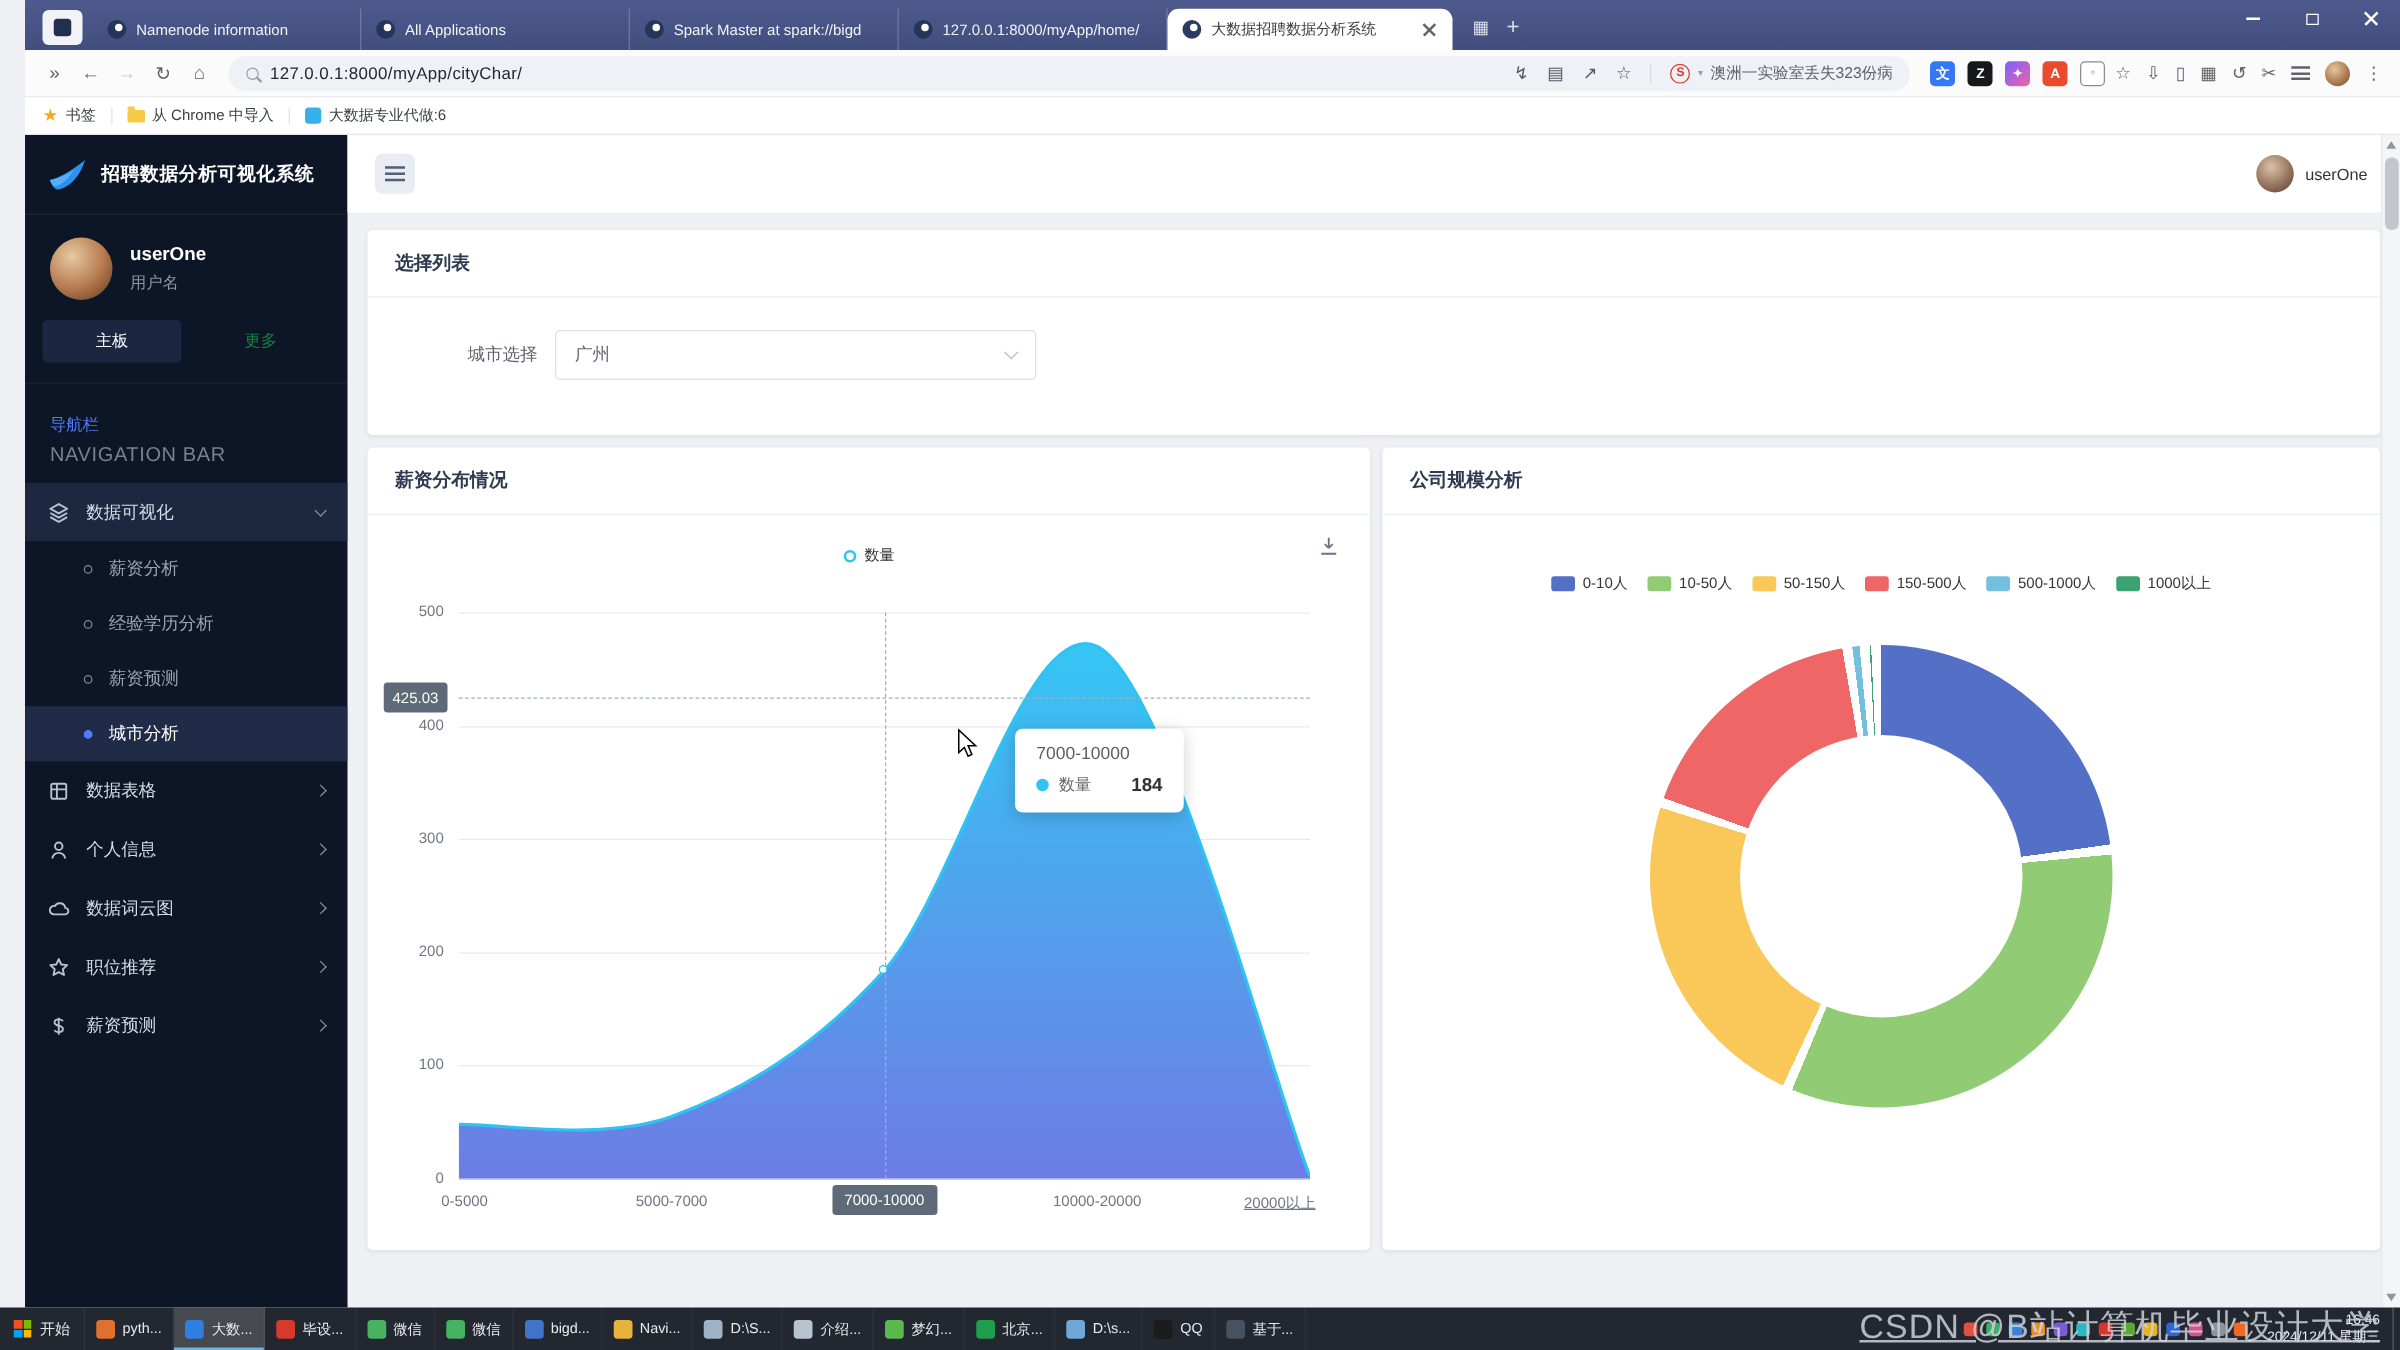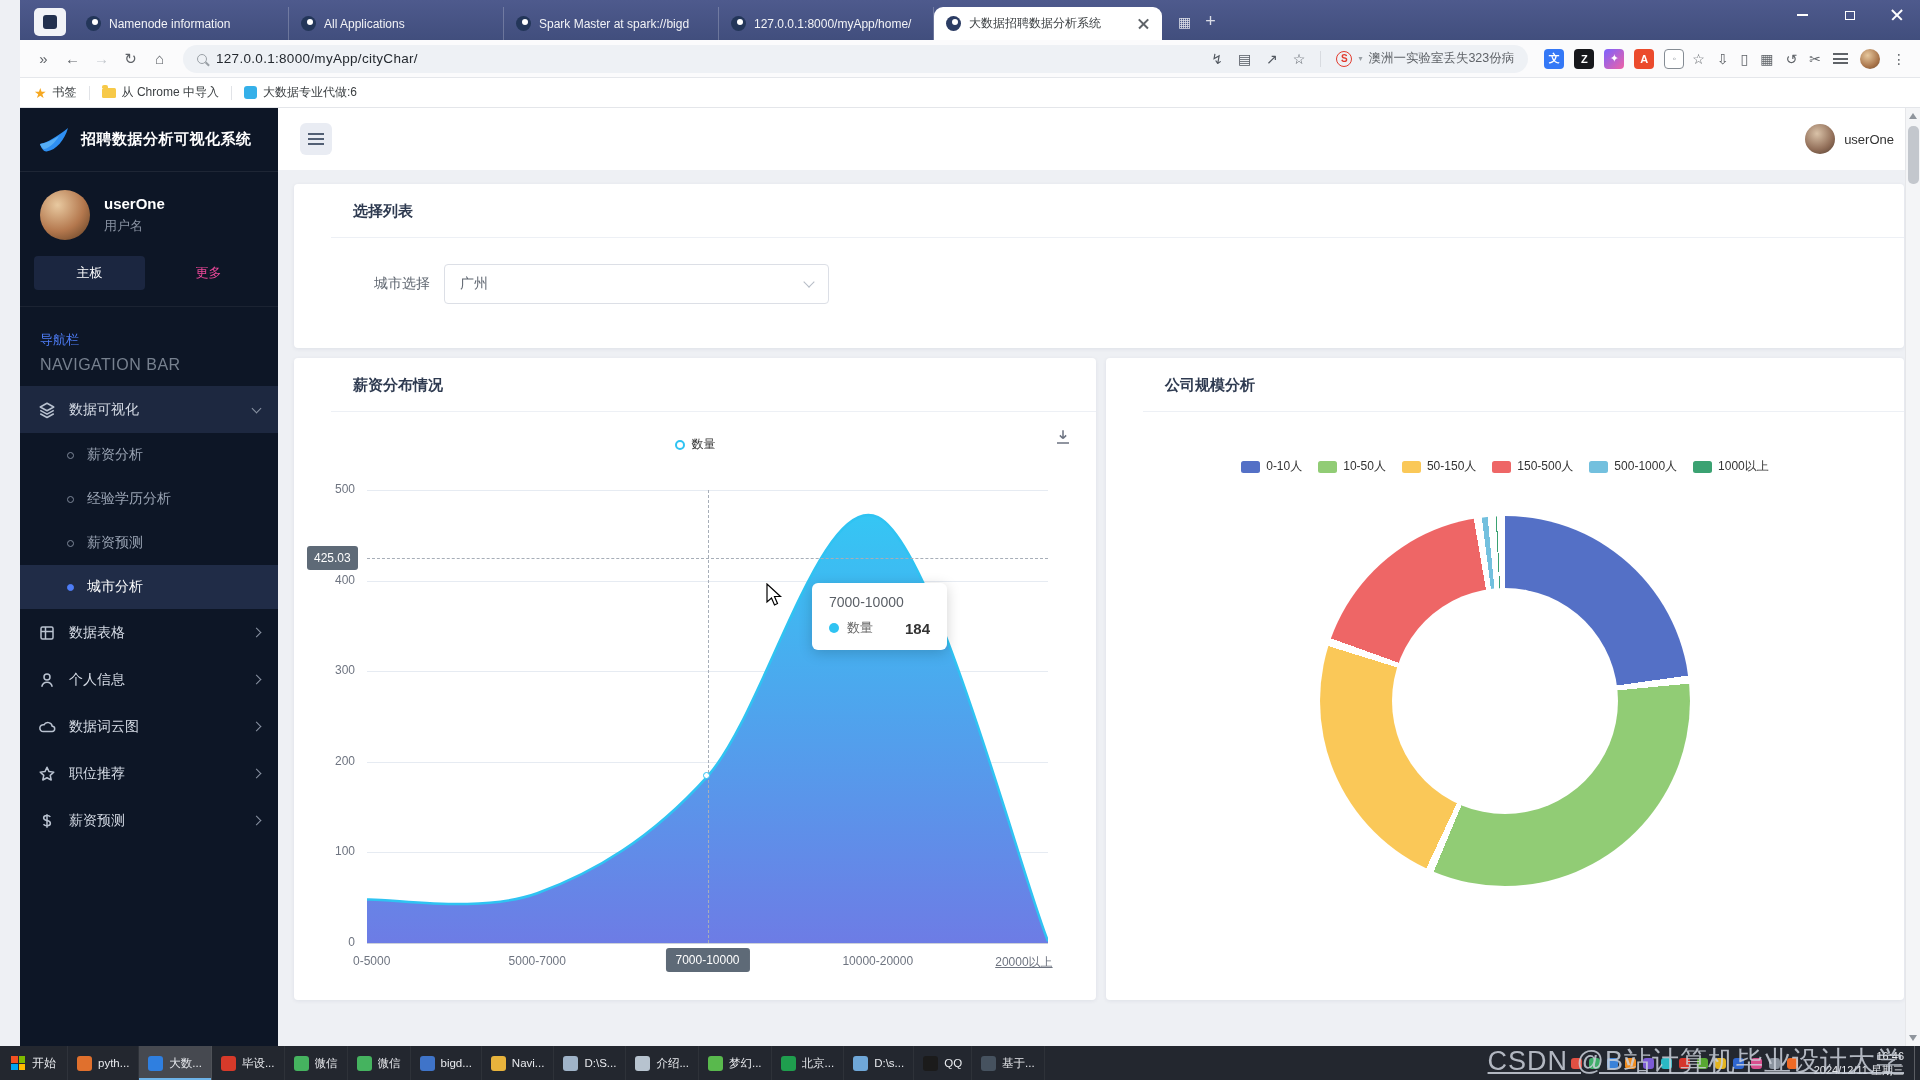--- a/index.html
+++ b/index.html
@@ -66,21 +66,21 @@
 .page { display:flex; height:938px; position:relative; }
 .sidebar { width:258px; background:#0d1626; flex:none; display:flex; flex-direction:column; }
 .logo-row { height:64px; display:flex; align-items:center; gap:11px; padding:0 18px; border-bottom:1px solid rgba(255,255,255,.07); flex:none; }
 .logo-row svg { width:32px; height:26px; flex:none; }
 .app-title { color:#fff; font-size:15px; font-weight:bold; letter-spacing:.5px; white-space:nowrap; }
 .user-row { display:flex; align-items:center; gap:14px; padding:18px 20px 16px; flex:none; }
 .user-avatar { width:50px; height:50px; border-radius:50%; background:radial-gradient(circle at 35% 30%,#e8c9a0,#b4784e 55%,#57391f); flex:none; }
 .user-name { font-size:15px; color:#fff; font-weight:bold; }
 .user-cap { font-size:13px; color:#8a93a3; margin-top:5px; }
 .sb-tabs { display:flex; align-items:center; padding:0 14px 16px; gap:8px; border-bottom:1px solid rgba(255,255,255,.06); flex:none; }
-.sb-tab { height:34px; flex:1; display:flex; align-items:center; justify-content:center; font-size:13px; color:#ec4899; border-radius:4px; }
+.sb-tab { height:34px; flex:1; display:flex; align-items:center; justify-content:center; font-size:13px; color:#15803d; border-radius:4px; }
 .sb-tab.active { background:#1b2640; color:#fff; }
 .nav-labels { padding:24px 20px 12px; flex:none; }
 .nav-cn { color:#4e7df7; font-size:13px; }
 .nav-en { color:#77818f; font-size:16px; margin-top:7px; letter-spacing:.5px; }
 .menu { flex:1; overflow:hidden; }
 .mg-head { height:47px; display:flex; align-items:center; gap:13px; padding:0 18px; font-size:14px; color:#d6dce6; }
 .mg-head.expanded { background:#1d2840; }
 .m-ic { width:18px; height:18px; color:#b9c2d0; flex:none; }
 .m-ic svg { width:100%; height:100%; }
 .chev { width:7px; height:7px; border-right:1.6px solid #8a93a3; border-bottom:1.6px solid #8a93a3; flex:none; }
@@ -95,21 +95,21 @@
 .main { flex:1; display:flex; flex-direction:column; min-width:0; }
 .topbar { height:62px; background:#fff; display:flex; align-items:center; padding:0 26px 0 22px; flex:none; }
 .hamburger { width:32px; height:32px; background:#e9ecf3; border-radius:6px; display:flex; align-items:center; justify-content:center; }
 .hamburger .hb { width:16px; height:12px; border-top:2px solid #525f74; border-bottom:2px solid #525f74; position:relative; }
 .hamburger .hb::after { content:""; position:absolute; left:0; top:3px; width:16px; height:2px; background:#525f74; }
 .top-user { margin-left:auto; display:flex; align-items:center; gap:9px; font-size:13px; color:#333; }
 .top-avatar { width:30px; height:30px; border-radius:50%; background:radial-gradient(circle at 40% 32%,#d9c2a8,#93705a 58%,#4f3a2c); }
 
 .content { flex:1; padding:14px 16px 0; overflow:hidden; }
 .card { background:#fff; border-radius:4px; box-shadow:0 1px 4px rgba(20,35,70,.07); }
-.card-h { height:54px; line-height:54px; padding:0 22px; font-size:15px; font-weight:bold; color:#2e3a50; border-bottom:1px solid #edf0f5;margin-left:37px; }
+.card-h { height:54px; line-height:54px; padding:0 22px; font-size:15px; font-weight:bold; color:#2e3a50; border-bottom:1px solid #edf0f5; }
 .select-card { margin-bottom:10px; }
 .select-body { padding:26px 20px 44px 80px; display:flex; align-items:center; gap:14px; }
 .select-label { font-size:14px; color:#5f6670; }
 .select-box { width:385px; height:40px; border:1px solid #dcdfe6; border-radius:4px; display:flex; align-items:center; padding:0 15px; font-size:14px; color:#5f6670; background:#fff; }
 .sel-chev { margin-left:auto; width:8px; height:8px; border-right:1.6px solid #b6bcc6; border-bottom:1.6px solid #b6bcc6; transform:rotate(45deg); margin-top:-4px; }
 
 .charts-row { display:flex; gap:10px; }
 .salary-card { width:802px; flex:none; }
 .company-card { flex:1; }
 .chart-body { position:relative; height:588px; }

